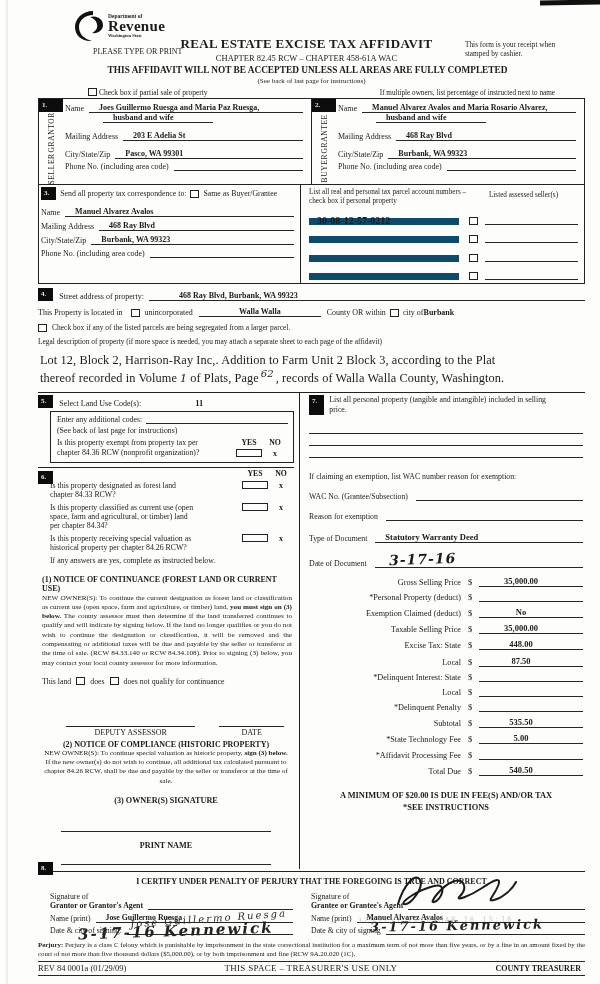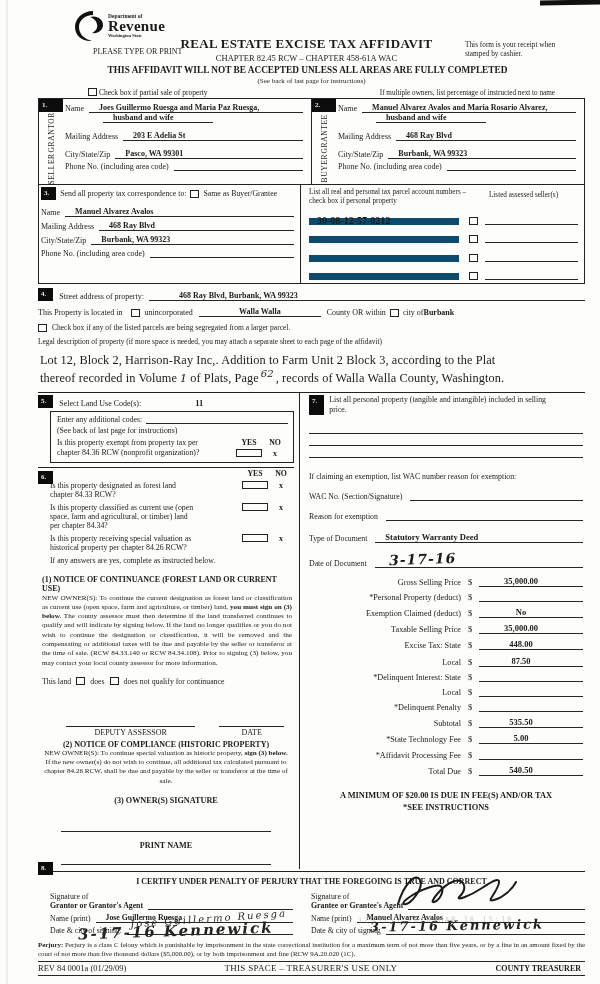--- a/index.html
+++ b/index.html
@@ -425,21 +425,21 @@
         <div class="sec7-head">
           <span class="numbox">7.</span>
           <span style="max-width:225px;">List all personal property (tangible and intangible) included in selling price.</span>
         </div>
         <div class="pp-line" style="margin-top:8px;"></div>
         <div class="pp-line"></div>
         <div class="pp-line"></div>
 
         <div class="exempt-label">If claiming an exemption, list WAC number reason for exemption:</div>
         <div class="s7row">
-          <span class="flabel">WAC No. (Section/Signature)</span>
+          <span class="flabel">WAC No. (Grantee/Subsection)</span>
           <span class="fline"></span>
         </div>
         <div class="s7row">
           <span class="flabel">Reason for exemption</span>
           <span class="fline"></span>
         </div>
         <div class="s7row">
           <span class="flabel">Type of Document</span>
           <span class="typeval">Statutory Warranty Deed</span>
         </div>

